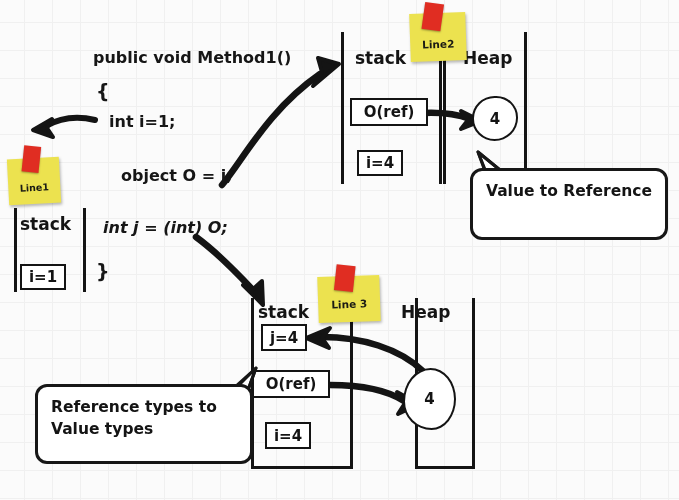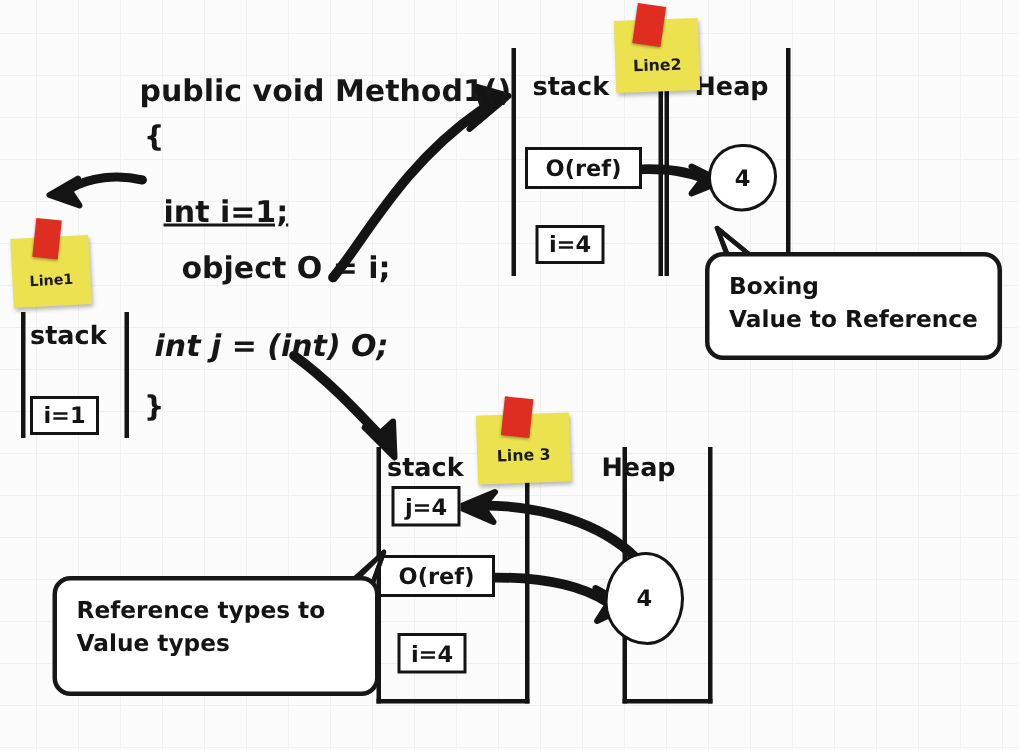--- a/index.html
+++ b/index.html
@@ -25,28 +25,28 @@
     background-position: -4px -6px;
     overflow: hidden;
   }
   .abs { position: absolute; }
 
   
   #code-block { left: 93px; top: 50px; }
   .code-line {
     font-family: "DejaVu Sans", sans-serif;
     font-weight: 700;
-    font-size: 20px;
+    font-size: 16px;
     color: #161616;
     white-space: nowrap;
     line-height: 1;
   }
   .cl-sig   { position: absolute; left: 0px;  top: 0px;  }
   .cl-open  { position: absolute; left: 3px;  top: 32px; font-size: 19px; }
-  .cl-i     { position: absolute; left: 16px; top: 81px; text-decoration: underline; }
+  .cl-i     { position: absolute; left: 16px; top: 64px; }
   .cl-obj   { position: absolute; left: 28px; top: 118px;}
   .cl-j     { position: absolute; left: 10px; top: 170px; font-style: italic;}
   .cl-close { position: absolute; left: 3px;  top: 212px; font-size: 19px;}
 
   
   .sticky {
     position: absolute;
     background: #ece24f;
     box-shadow: 1px 2px 3px rgba(0,0,0,0.28);
   }
@@ -252,21 +252,20 @@
         <path d="M486,172 L478,152 L500,170 Z" fill="#ffffff" stroke="#171717" stroke-width="3" stroke-linejoin="round"></path>
         <path d="M486,174 L478,152 L500,170" fill="none" stroke="#171717" stroke-width="3" stroke-linecap="round" stroke-linejoin="round"></path>
       </g>
       <g>
         <path d="M238,386 L256,368 L248,390 Z" fill="#ffffff" stroke="#171717" stroke-width="3" stroke-linejoin="round"></path>
         <path d="M236,386 L256,368 L248,390" fill="none" stroke="#171717" stroke-width="3" stroke-linecap="round" stroke-linejoin="round"></path>
       </g>
     </svg>
 
     <div class="callout" style="left:470px; top:168px; width:198px; height:72px; z-index:8;">
-      <div class="co-line">Boxing</div>
       <div class="co-line">Value to Reference</div>
     </div>
 
     <div class="callout" style="left:35px; top:384px; width:218px; height:80px; z-index:8;">
       <div class="co-line">Reference types to</div>
       <div class="co-line">Value types</div>
     </div>
 
   </div>
 

